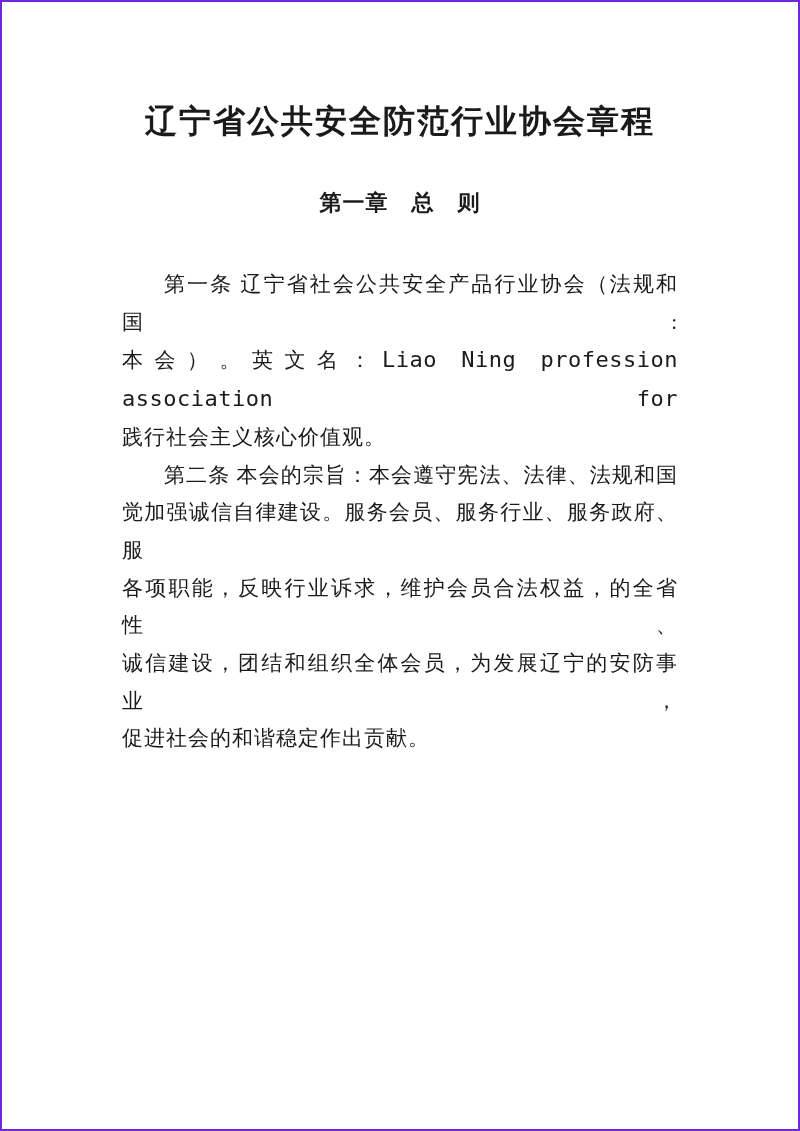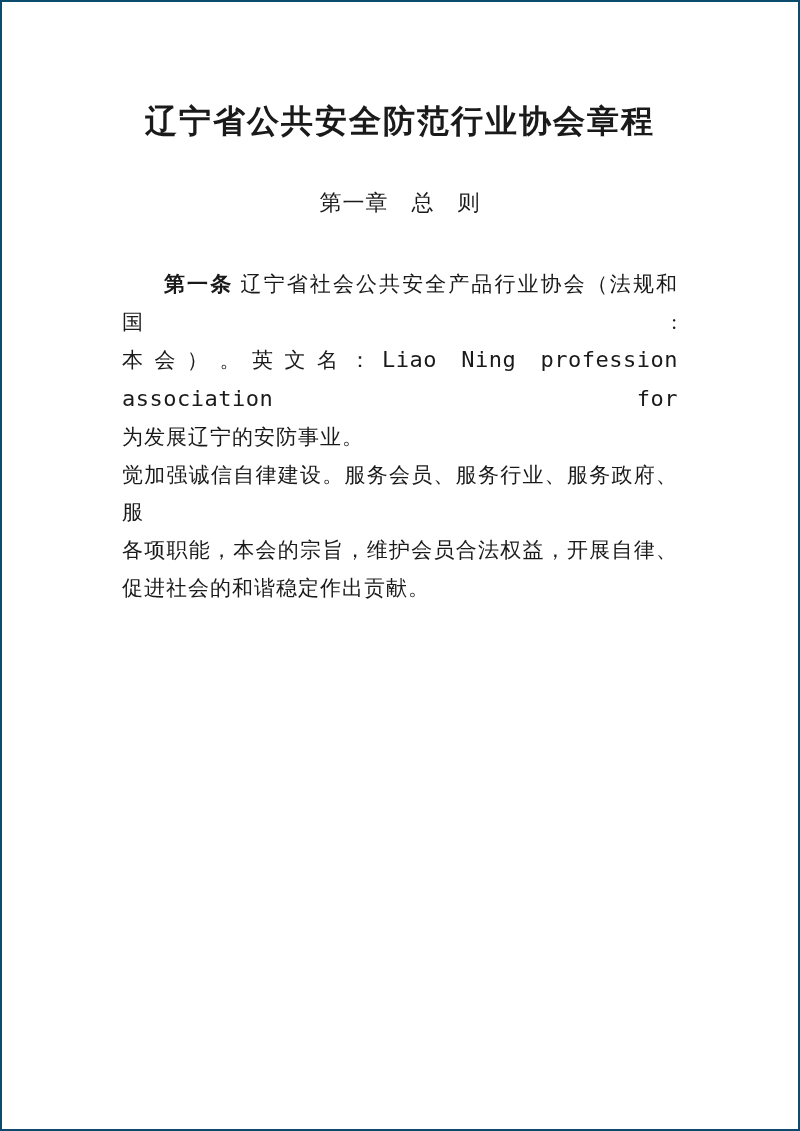--- a/index.html
+++ b/index.html
@@ -11,77 +11,79 @@
     width: 800px;
     height: 1131px;
     font-family: "Liberation Serif", "DejaVu Serif", serif;
     color: #1a1a1a;
   }
   .page {
     box-sizing: border-box;
     width: 800px;
     height: 1131px;
     background: #ffffff;
-    border: 2px solid #0c4a6e;
+    border: 2px solid #6d28d9;
     overflow: hidden;
   }
   .title {
     margin: 0;
     padding-top: 100px;
     text-align: center;
     font-size: 32px;
     line-height: 38px;
     font-weight: bold;
     letter-spacing: 2px;
   }
   .chapter {
     margin: 50px 0 0 0;
     text-align: center;
     font-size: 22px;
     line-height: 26px;
-    font-weight: normal;
+    font-weight: bold;
     letter-spacing: 1px;
   }
   .body-text {
     width: 556px;
     margin: 50px auto 0 auto;
     font-size: 21px;
     line-height: 37.7px;
     letter-spacing: 1px;
   }
   .line {
     text-align: justify;
     text-align-last: justify;
   }
   .line.end {
     text-align-last: left;
   }
   .line.indent {
     text-indent: 42px;
   }
   .label {
-    font-weight: bold;
+    font-weight: normal;
     margin-top: 24px;
   }
   .en {
     font-family: "DejaVu Sans Mono", "Liberation Mono", monospace;
     font-size: 22px;
     letter-spacing: 0.5px;
   }
 </style>
 </head>
 <body>
 
 <div class="page">
   <h1 class="title">辽宁省公共安全防范行业协会章程</h1>
 
   <h2 class="chapter">第一章　总　则</h2>
 
   <div class="body-text">
       <div class="line indent"><span class="label">第一条</span><span> 辽宁省社会公共安全产品行业协会（法规和国:</span></div>
       <div class="line"><span>本会）。英文名：</span><span class="en">Liao Ning profession association for</span></div>
-      <div class="line end"><span>为发展辽宁的安防事业。</span></div>
+      <div class="line end"><span>践行社会主义核心价值观。</span></div>
+      <div class="line indent"><span class="label">第二条</span><span> 本会的宗旨：本会遵守宪法、法律、法规和国</span></div>
       <div class="line"><span>觉加强诚信自律建设。服务会员、服务行业、服务政府、服</span></div>
-      <div class="line"><span>各项职能，本会的宗旨，维护会员合法权益，开展自律、</span></div>
+      <div class="line"><span>各项职能，反映行业诉求，维护会员合法权益，的全省性、</span></div>
+      <div class="line"><span>诚信建设，团结和组织全体会员，为发展辽宁的安防事业，</span></div>
       <div class="line end"><span>促进社会的和谐稳定作出贡献。</span></div>
     </div>
 
 </div>
 
 </body></html>

